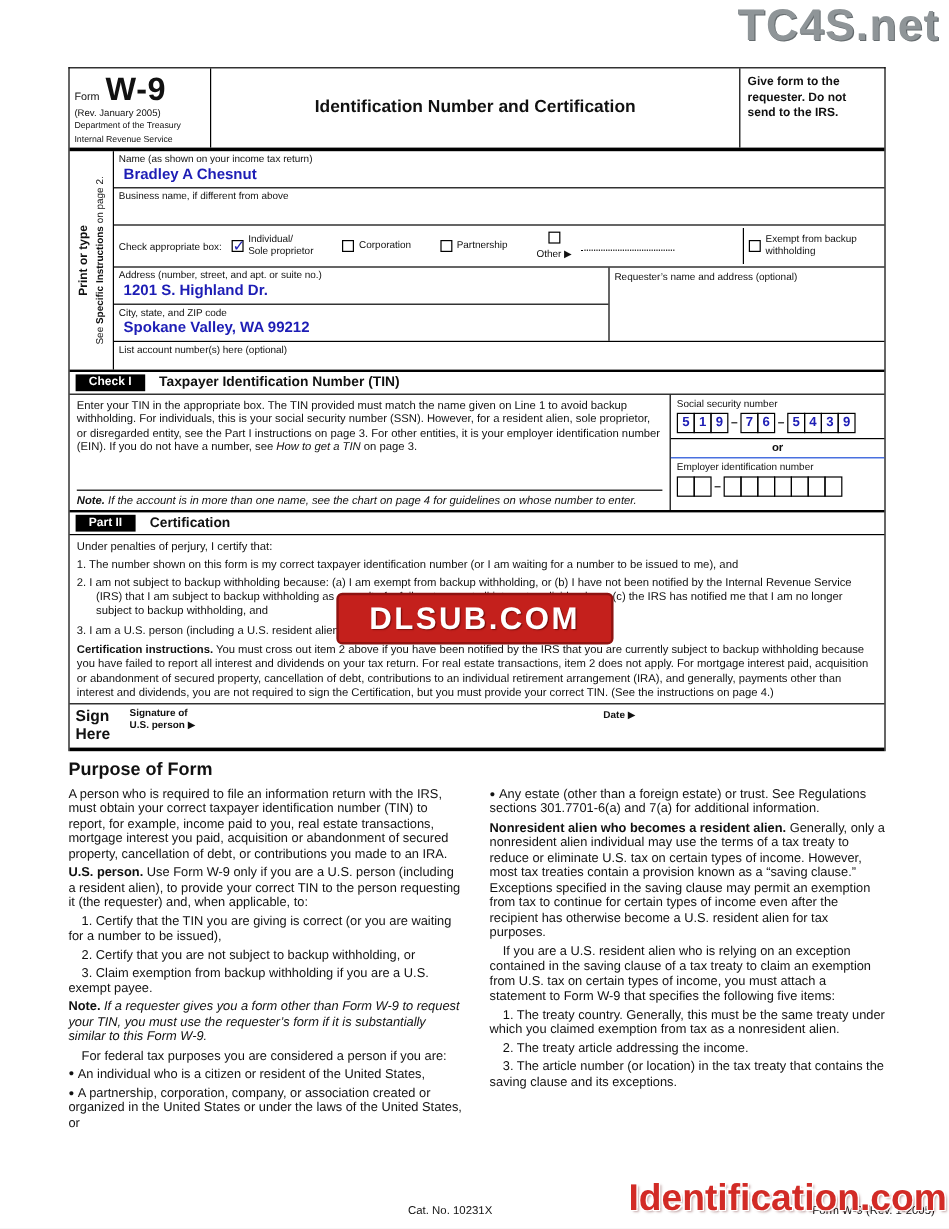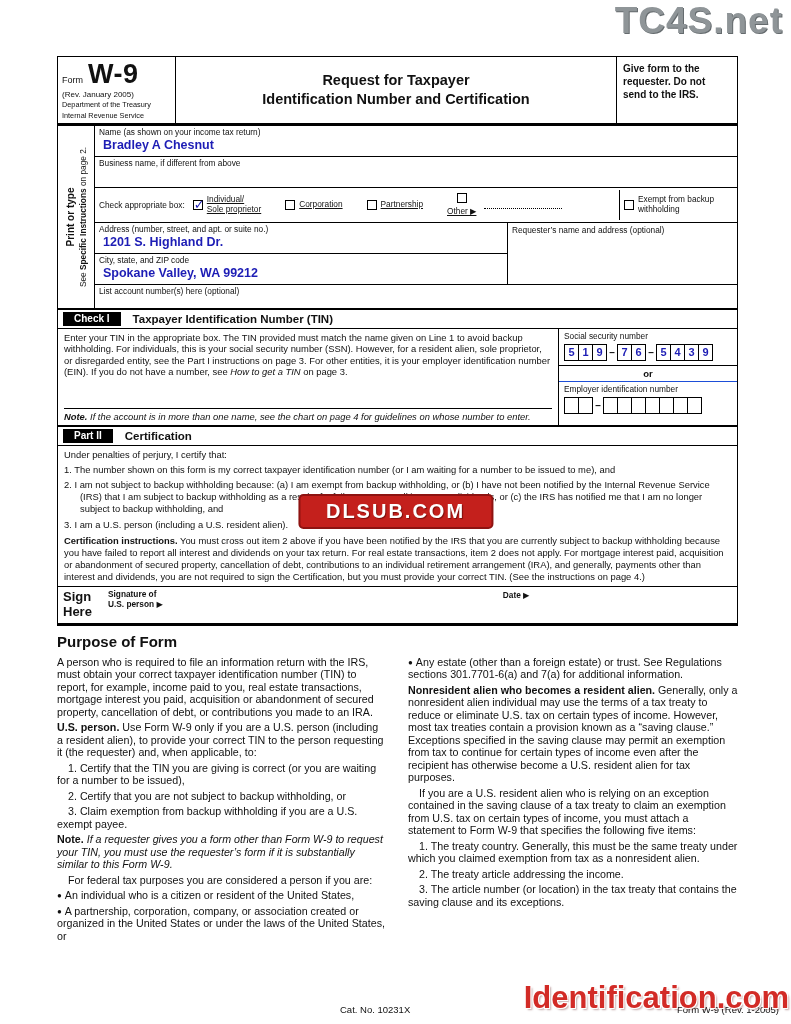--- a/index.html
+++ b/index.html
@@ -5,21 +5,21 @@
   * { box-sizing: border-box; margin: 0; padding: 0; }
   html,body { background:#e9e9e9; }
   body { font-family: "Liberation Sans", "DejaVu Sans", sans-serif; color:#111; }
   .page { position:relative; width:791px; height:1024px; background:#fff; margin:0 auto; overflow:hidden; }
 
   
   .wm-top { position:absolute; top:0px; right:8px; font-size:37px; font-weight:bold;
             color:#8f9598; letter-spacing:1px; text-shadow:1px 1px 0 #656b6e; z-index:9; }
   .wm-mid { position:absolute; top:494px; left:50%; transform:translateX(-50%);
             background:#c4201c; border:2px solid #8e1311; color:#fff; font-weight:bold;
-            font-size:20px; letter-spacing:2px; padding:4px 26px; border-radius:5px; z-index:9;
+            font-size:26px; letter-spacing:2px; padding:4px 26px; border-radius:5px; z-index:9;
             text-shadow:1px 1px 1px #7a0e0c; }
   .wm-bottom { position:absolute; top:980px; right:2px; font-size:31px; font-weight:bold;
             color:#d22b26; letter-spacing:0px; z-index:9;
             text-shadow:-1px -1px 0 #fff, 1px -1px 0 #fff, -1px 1px 0 #fff, 1px 1px 0 #fff, 2px 2px 2px rgba(80,0,0,.35); }
 
   
   .form-wrap { position:absolute; left:57px; top:56px; width:681px; }
   .form-top { border-left:1px solid #000; border-right:1px solid #000; border-top:1px solid #000; }
 
   
@@ -43,21 +43,21 @@
   .side-line1 { font-weight:bold; font-size:10px; }
   .side-line2 { font-size:8.3px; }
   .fields { flex:1; display:flex; flex-direction:column; }
   .f-row { border-bottom:1px solid #000; padding:1px 4px; }
   .f-label { font-size:8.3px; color:#111; }
   .f-value { font-size:12.5px; font-weight:bold; color:#1d1db5; margin:1px 0 2px 4px; min-height:15px; }
   .row-name { min-height:28px; }
   .row-business { min-height:28px; }
   .check-row { min-height:35px; display:flex; align-items:center; padding:2px 0 2px 4px; border-bottom:1px solid #000; }
   .chk-lead { margin-right:8px; }
-  .chk { display:flex; align-items:center; gap:4px; font-size:8.3px; margin-right:24px; cursor:pointer;text-decoration:underline; }
+  .chk { display:flex; align-items:center; gap:4px; font-size:8.3px; margin-right:24px; cursor:pointer; }
   .box { display:inline-block; width:10px; height:10px; border:1px solid #000; background:#fff; position:relative; flex:none; }
   .box.checked::after { content:"✓"; position:absolute; left:0px; top:-4px; color:#1d1db5;
                         font-weight:bold; font-size:13px; }
   .chk-label { line-height:1.15; }
   .dotted { display:inline-block; width:78px; border-bottom:1.5px dotted #000; height:9px; margin-right:6px; }
   .exempt { margin-left:auto; width:118px; align-self:stretch; border-left:1px solid #000;
             display:flex; align-items:center; gap:4px; padding:3px 4px; font-size:8.3px; }
   .ac-wrap { display:flex; border-bottom:1px solid #000; }
   .ac-left { flex:1; display:flex; flex-direction:column; }
   .ac-left .f-row { border-bottom:1px solid #000; }
@@ -132,21 +132,20 @@
         <div class="h-left">
           <div class="form-word-row">
             <span class="form-word">Form</span>
             <span class="form-number">W-9</span>
           </div>
           <div class="revision">(Rev. January 2005)</div>
           <div class="dept">Department of the Treasury</div>
           <div class="dept">Internal Revenue Service</div>
         </div>
         <div class="h-mid">
-          <div class="h-title">Request for Taxpayer</div>
           <div class="h-title">Identification Number and Certification</div>
         </div>
         <div class="h-right">Give form to the requester. Do not send to the IRS.</div>
       </div>
 
       <div class="fields-sec">
         <div class="side-strip">
           <div class="side-text">
             <div class="side-line1">Print or type</div>
             <div class="side-line2"><span>See </span><b>Specific Instructions</b><span> on page 2.</span></div>

